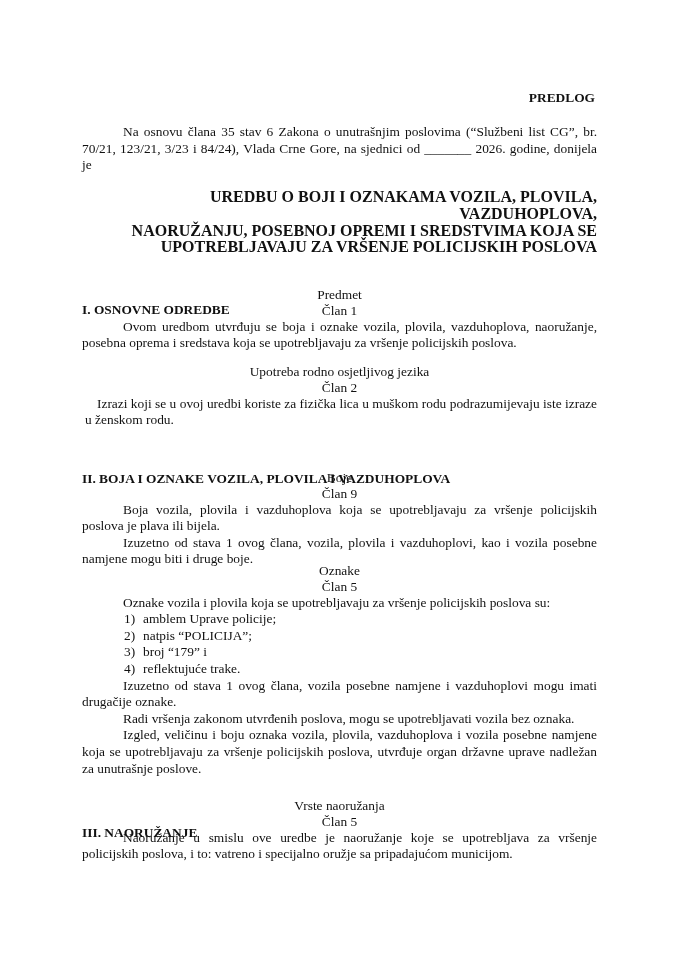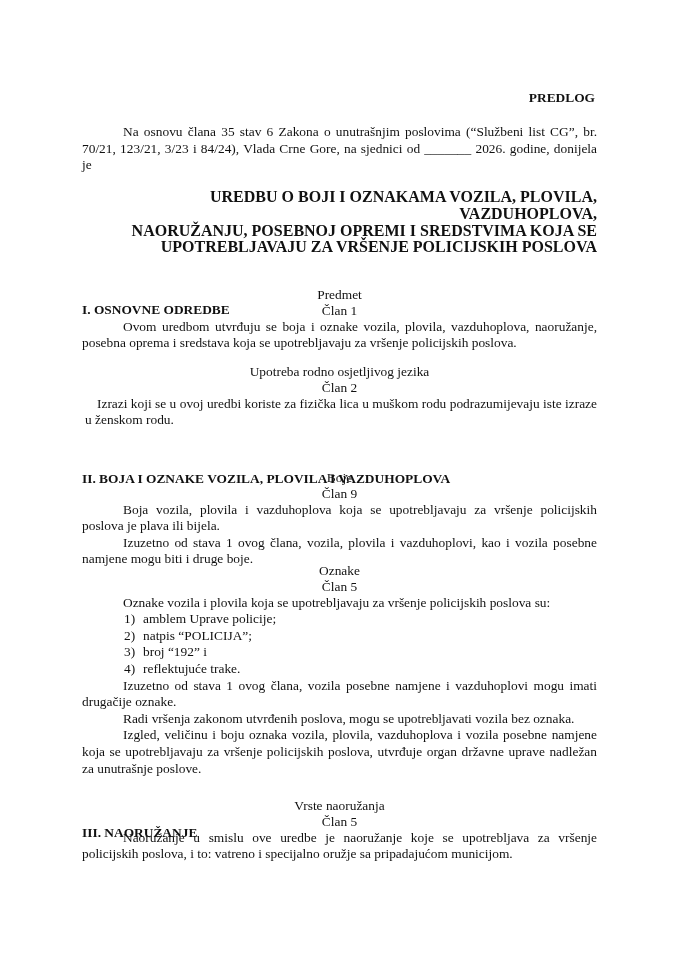--- a/index.html
+++ b/index.html
@@ -63,21 +63,21 @@
     <p class="p indent">Izuzetno od stava 1 ovog člana, vozila, plovila i vazduhoplovi, kao i vozila posebne namjene mogu biti i druge boje.</p>
   </div>
 
   <div class="abs" style="top:563px; width:515px;">
     <div class="heading">Oznake</div>
     <div class="heading">Član 5</div>
     <p class="p indent">Oznake vozila i plovila koja se upotrebljavaju za vršenje policijskih poslova su:</p>
     <ul class="list">
       <li><span class="num">1)</span><span>amblem Uprave policije;</span></li>
       <li><span class="num">2)</span><span>natpis “POLICIJA”;</span></li>
-      <li><span class="num">3)</span><span>broj  “192” i</span></li>
+      <li><span class="num">3)</span><span>broj  “179” i</span></li>
       <li><span class="num">4)</span><span>reflektujuće trake.</span></li>
     </ul>
     <p class="p indent">Izuzetno od stava 1 ovog člana, vozila posebne namjene i vazduhoplovi mogu imati drugačije oznake.</p>
     <p class="p indent">Radi vršenja zakonom utvrđenih poslova, mogu se upotrebljavati vozila bez oznaka.</p>
     <p class="p indent">Izgled, veličinu i boju oznaka vozila, plovila, vazduhoplova i vozila posebne namjene koja se upotrebljavaju za vršenje policijskih poslova, utvrđuje organ državne uprave nadležan za unutrašnje poslove.</p>
   </div>
 
   <div class="abs section" style="top:781px;">III. NAORUŽANJE</div>
 
   <div class="abs" style="top:798px; width:515px;">

